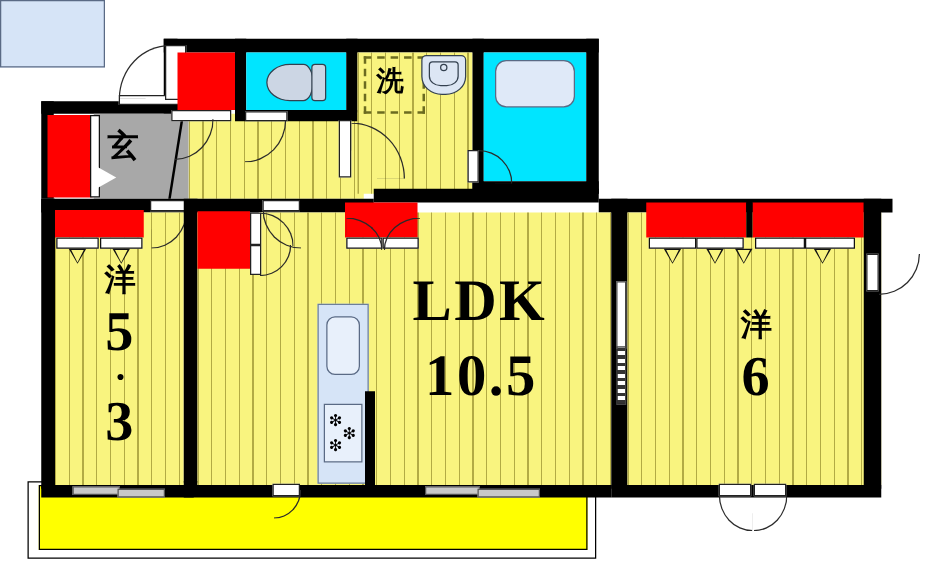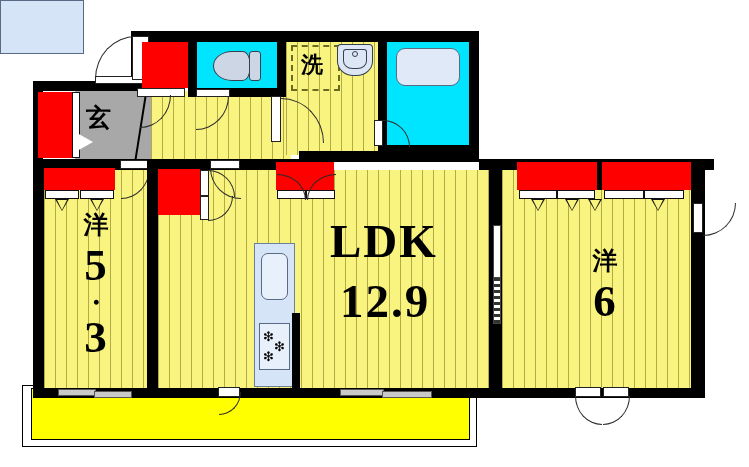--- a/index.html
+++ b/index.html
@@ -192,21 +192,21 @@
   <div class="ab white" style="left:210px;top:160px;width:30px;height:9px;border:1px solid #222;"></div>
   <div class="arc arc-bl" style="left:210px;top:168px;width:30px;height:30px;border-right:none;border-top:none;background:transparent;"></div>
 
   <div class="ab red" style="left:276px;top:162px;width:58px;height:28px;"></div>
   <div class="ab slide" style="left:277px;top:190px;width:29px;height:9px;"></div>
   <div class="ab slide" style="left:306px;top:190px;width:29px;height:9px;"></div>
   <div class="arc arc-tr" style="left:277px;top:174px;width:28px;height:25px;border-left:none;border-bottom:none;background:transparent;"></div>
   <div class="arc arc-tl" style="left:307px;top:174px;width:28px;height:25px;border-right:none;border-bottom:none;background:transparent;"></div>
 
   <div class="lbl lbl-ldk" style="left:330px;top:218px;">LDK</div>
-  <div class="lbl lbl-ldk" style="left:340px;top:278px;">12.9</div>
+  <div class="lbl lbl-ldk" style="left:340px;top:278px;">10.5</div>
 
   <div class="kitchen" style="left:254px;top:243px;width:39px;height:142px;"></div>
   <div class="sink" style="left:261px;top:253px;width:25px;height:45px;"></div>
   <div class="stovebox" style="left:259px;top:323px;width:29px;height:45px;"></div>
   <div class="burner" style="left:263px;top:330px;">❇</div>
   <div class="burner" style="left:274px;top:340px;">❇</div>
   <div class="burner" style="left:263px;top:350px;">❇</div>
 
   <div class="ab wall" style="left:292px;top:313px;width:8px;height:75px;"></div>
 

